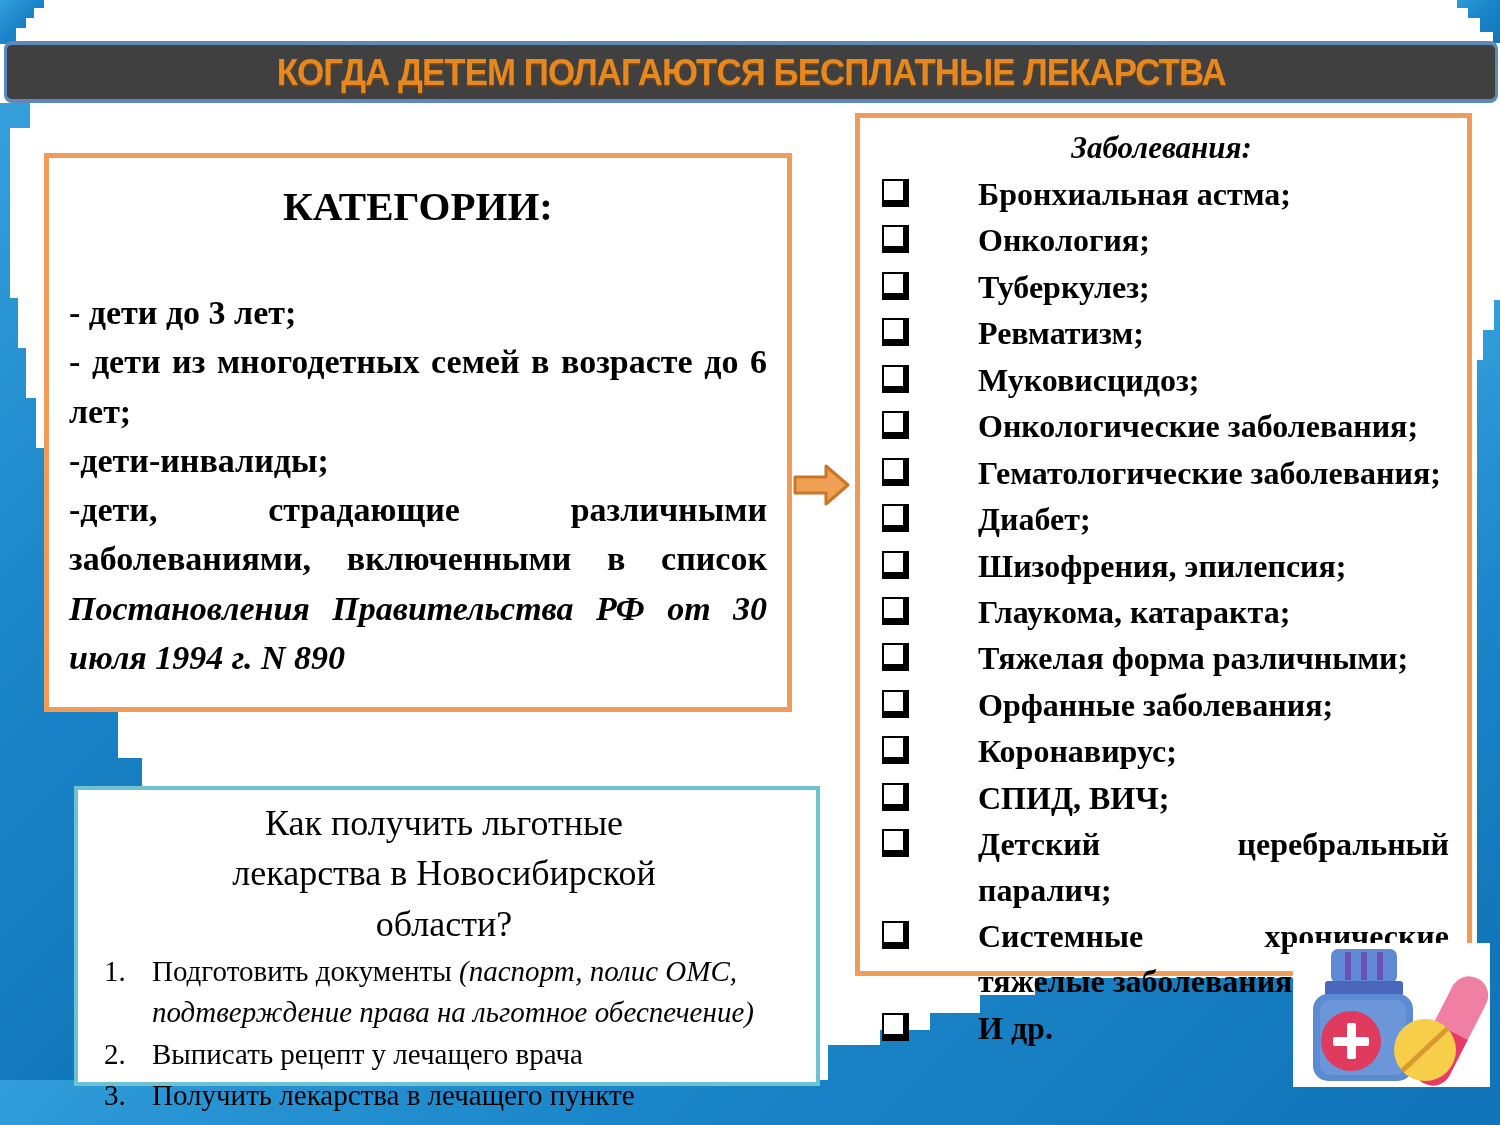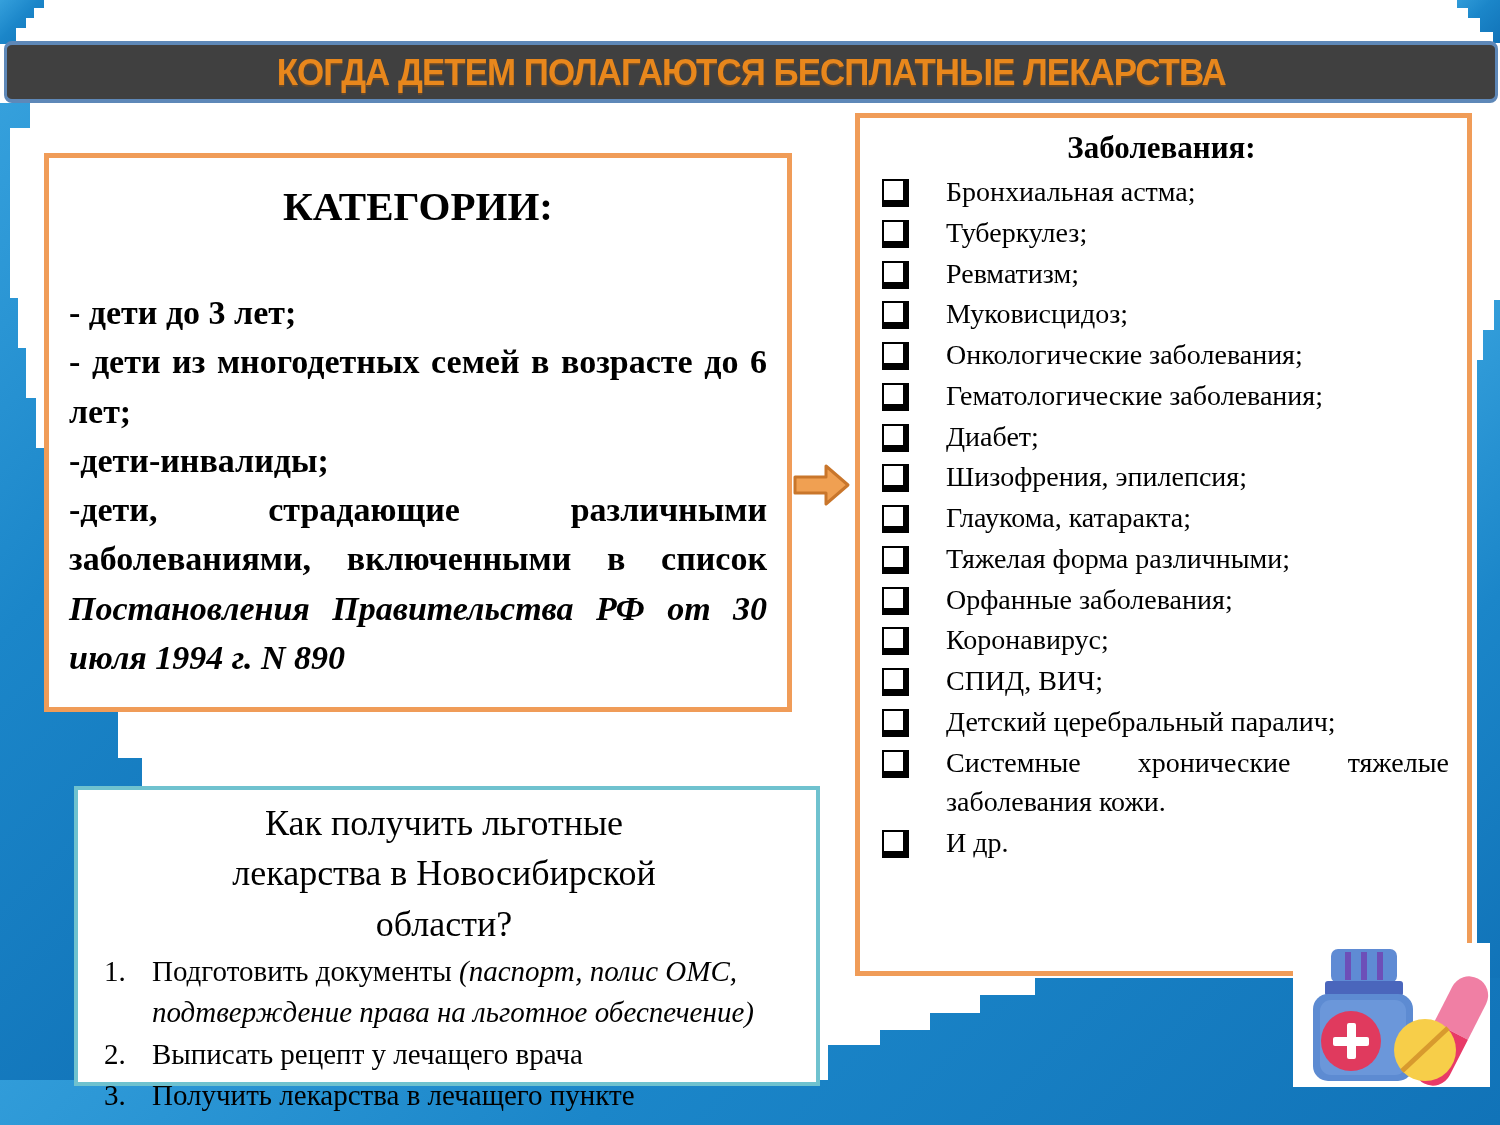--- a/index.html
+++ b/index.html
@@ -28,25 +28,25 @@
     transform:scale(.97,1.05);}
 
   
   .box{position:absolute;background:#ffffff;z-index:2;box-sizing:border-box;}
   .cat-box{left:44px;top:153px;width:748px;height:559px;border:5px solid #f09c58;padding:18px 20px 10px 20px;}
   .cat-title{font-size:41px;font-weight:700;text-align:center;margin:6px 0 58px 0;}
   .cat-item{font-size:34px;font-weight:700;line-height:1.45;margin:0;text-align:justify;}
   .cat-item .law{font-style:italic;}
 
   .dis-box{left:855px;top:113px;width:617px;height:863px;border:5px solid #f09c58;padding:12px 18px 10px 14px;}
-  .dis-title{font-size:31px;font-weight:700;text-align:center;margin:0 0 6px 0;}
+  .dis-title{font-size:31px;font-weight:700;font-style:italic;text-align:center;margin:0 0 6px 0;}
   .d-row{display:flex;align-items:flex-start;margin:1px 0;}
   .cb{flex:0 0 auto;width:19px;height:19px;border:2.5px solid #000;border-right-width:6px;border-bottom-width:7px;
       margin:7px 37px 0 8px;background:#fff;}
-  .d-text{flex:1;font-size:28px;font-weight:400;line-height:1.42;text-align:justify;}
+  .d-text{flex:1;font-size:32px;font-weight:700;line-height:1.42;text-align:justify;margin-left:32px;}
 
   .how-box{left:74px;top:786px;width:746px;height:300px;border:4px solid #6fc2cf;padding:8px 24px 8px 18px;}
   .how-title{font-size:36px;text-align:center;line-height:1.4;max-width:470px;margin:0 auto 2px auto;}
   .step-row{display:flex;align-items:flex-start;}
   .step-num{flex:0 0 56px;font-size:29px;line-height:1.42;padding-left:8px;box-sizing:border-box;}
   .step-text{flex:1;font-size:29px;line-height:1.42;}
   .step-text i{font-style:italic;}
 
   
   .arrow-wrap{position:absolute;left:793px;top:463px;width:58px;height:44px;z-index:3;}
@@ -85,20 +85,24 @@
   </div>
 
   <div class="box dis-box">
     <div class="dis-title">Заболевания:</div>
     <div>
   <div class="d-row">
     <span class="cb"></span>
     <span class="d-text">Бронхиальная астма;</span>
   </div>
 
+  <div class="d-row">
+    <span class="cb"></span>
+    <span class="d-text">Онкология;</span>
+  </div>
 
   <div class="d-row">
     <span class="cb"></span>
     <span class="d-text">Туберкулез;</span>
   </div>
 
   <div class="d-row">
     <span class="cb"></span>
     <span class="d-text">Ревматизм;</span>
   </div>

